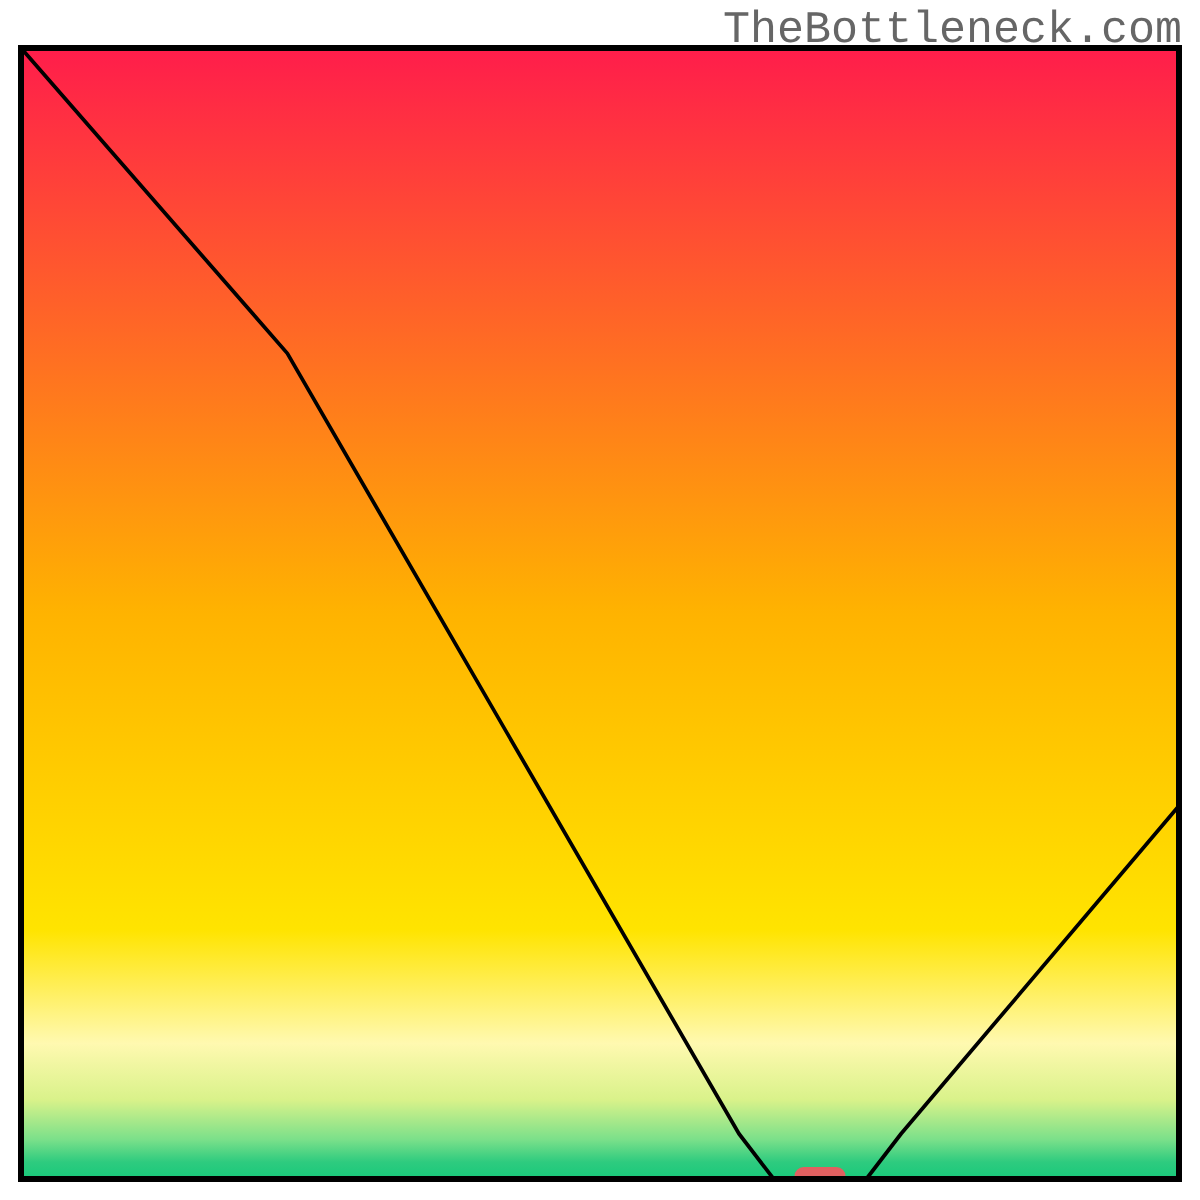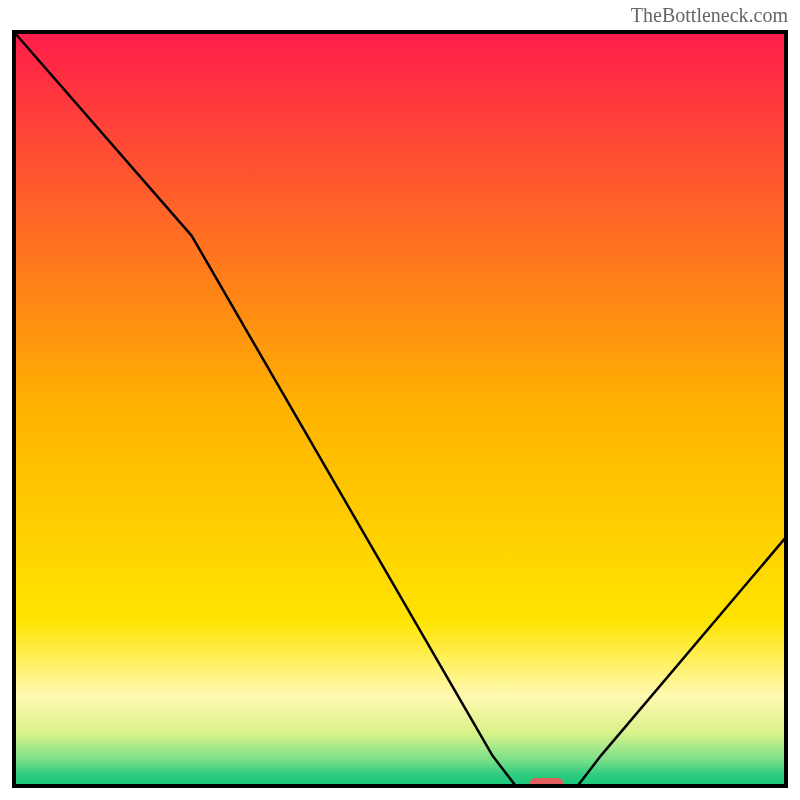--- a/index.html
+++ b/index.html
@@ -1,22 +1,22 @@
 <!DOCTYPE html>
 <html><head>
 <meta charset="utf-8">
 <style>
   * { margin: 0; padding: 0; box-sizing: border-box; }
   body { width: 800px; height: 800px; background: #fff; position: relative; }
   .attribution {
     position: absolute;
     top: 4px;
     right: 12px;
-    font-family: Liberation Serif, serif;
-    font-size: 20px;
+    font-family: Liberation Mono, monospace;
+    font-size: 30px;
     color: #666;
     font-weight: 500;
   }
   .chart-wrap {
     position: absolute;
     top: 30px;
     left: 12px;
     width: 776px;
     height: 758px;
   }

